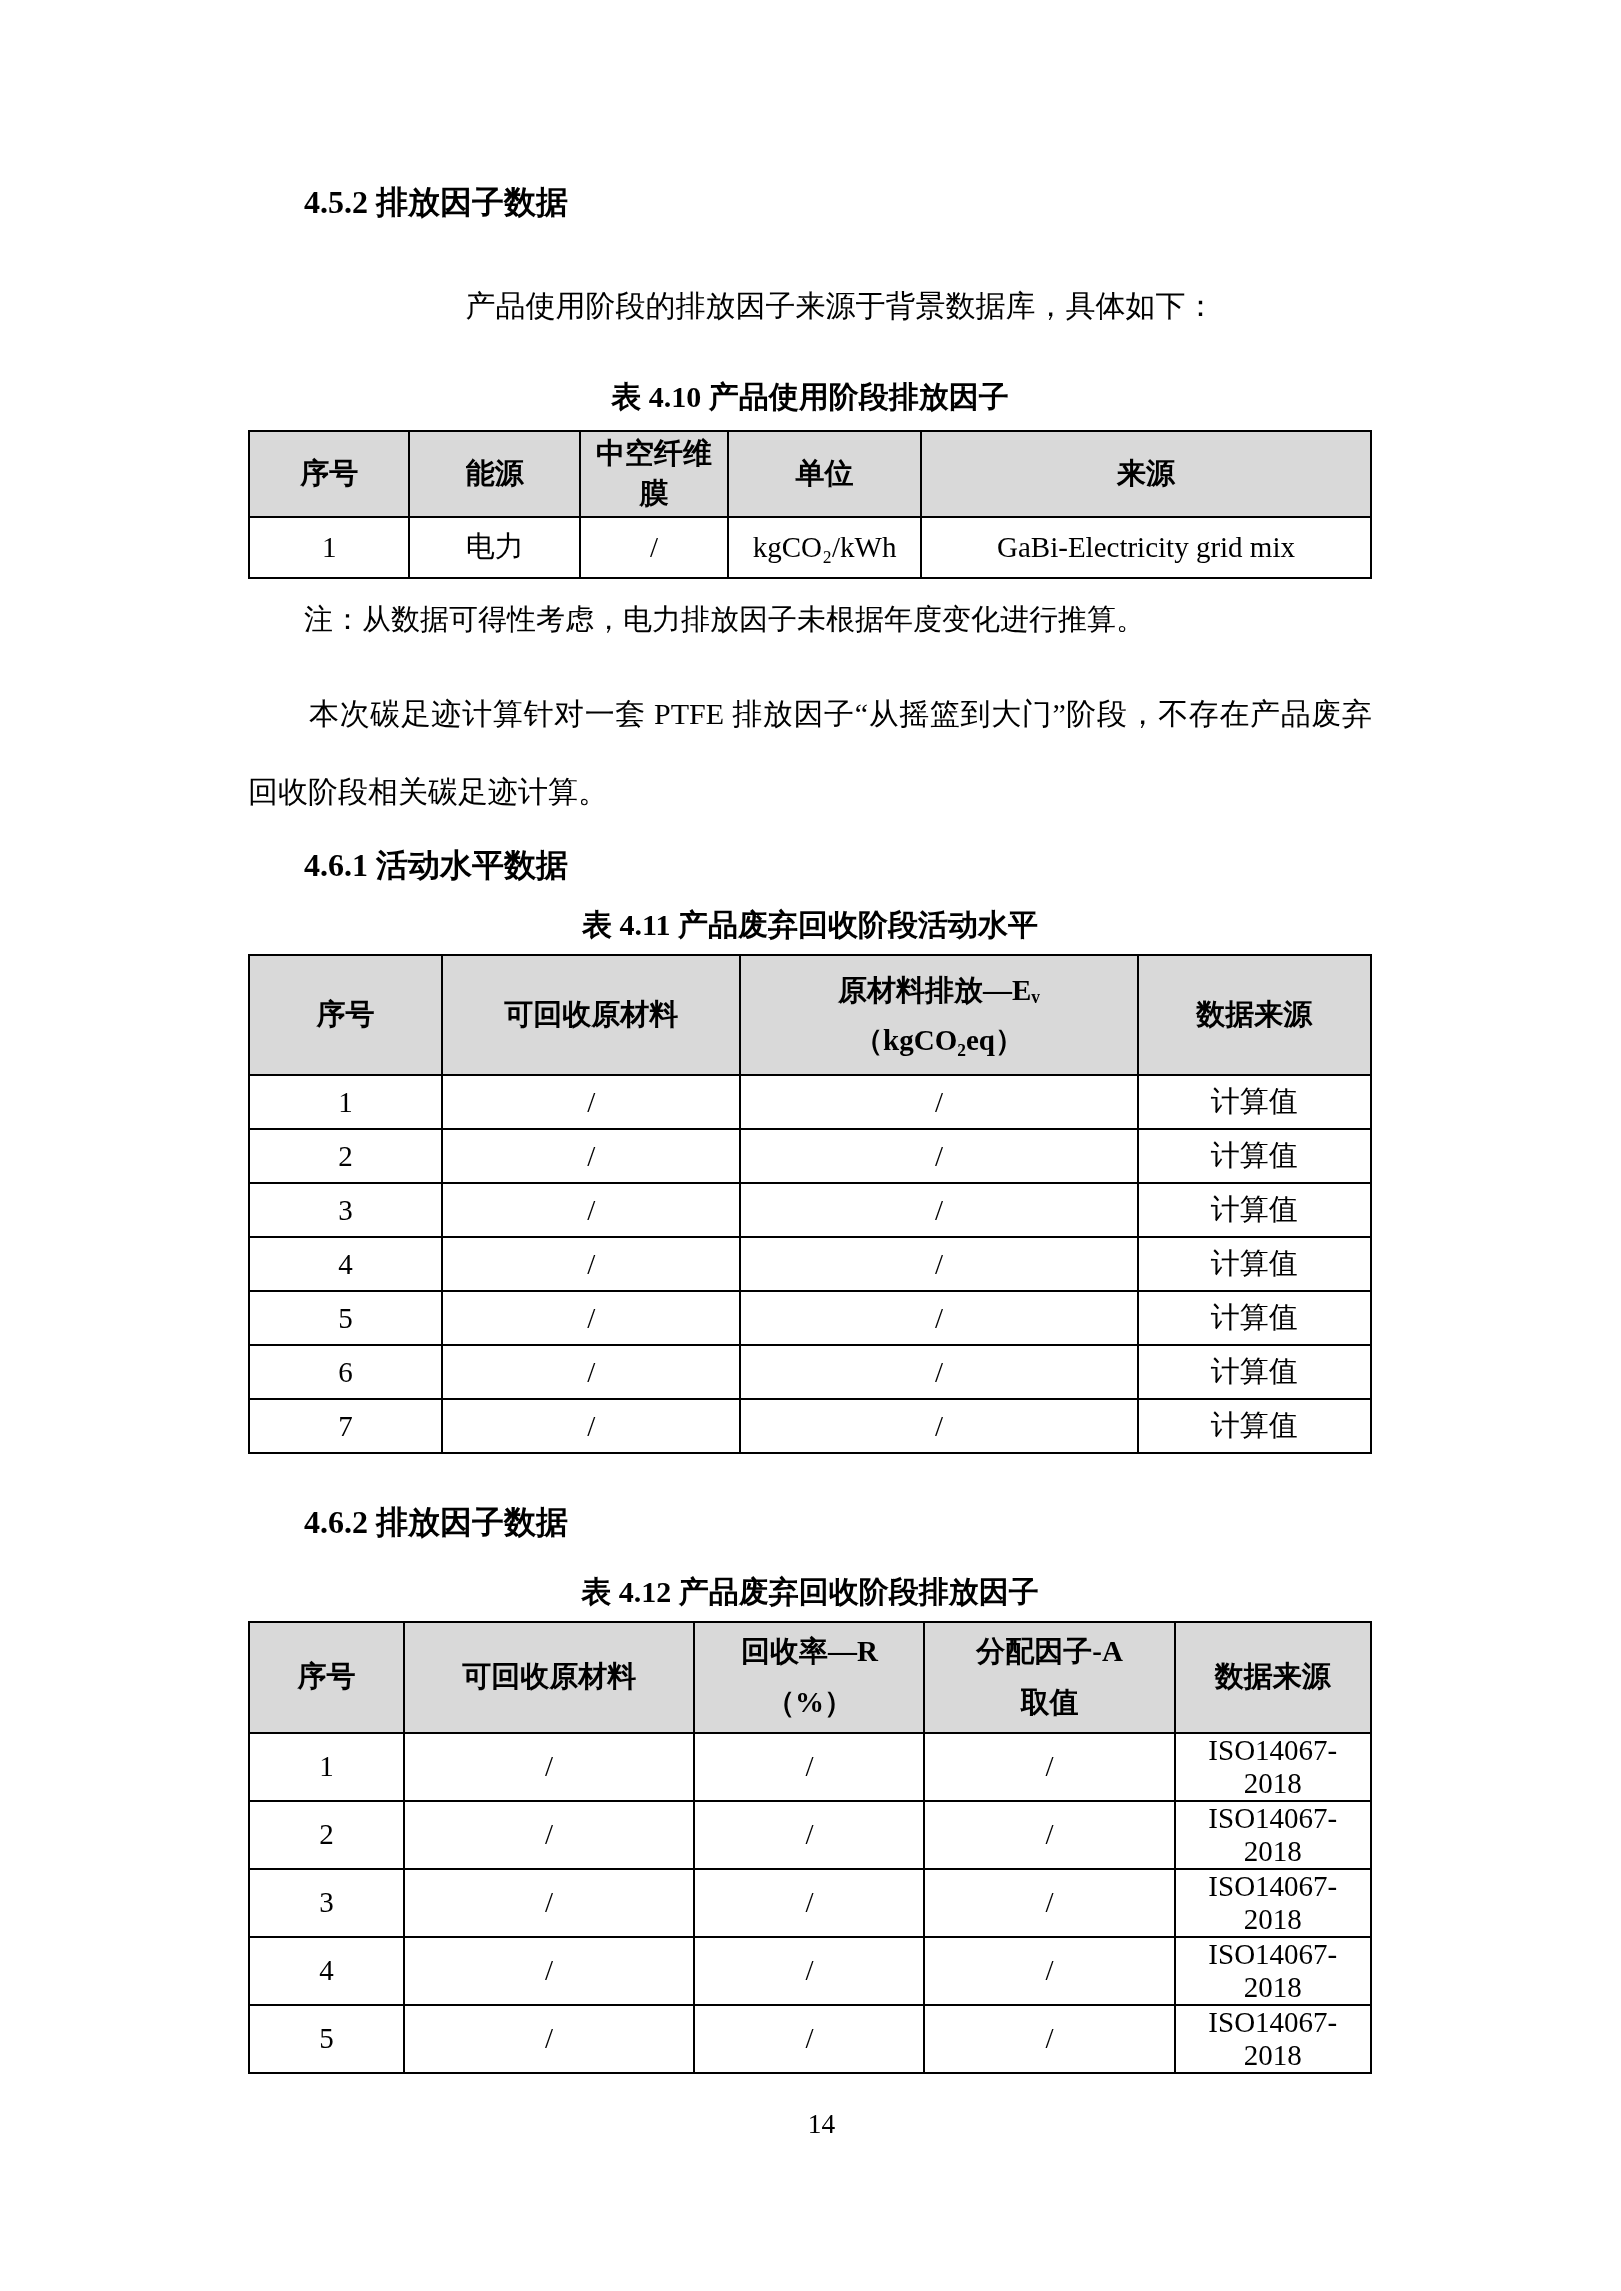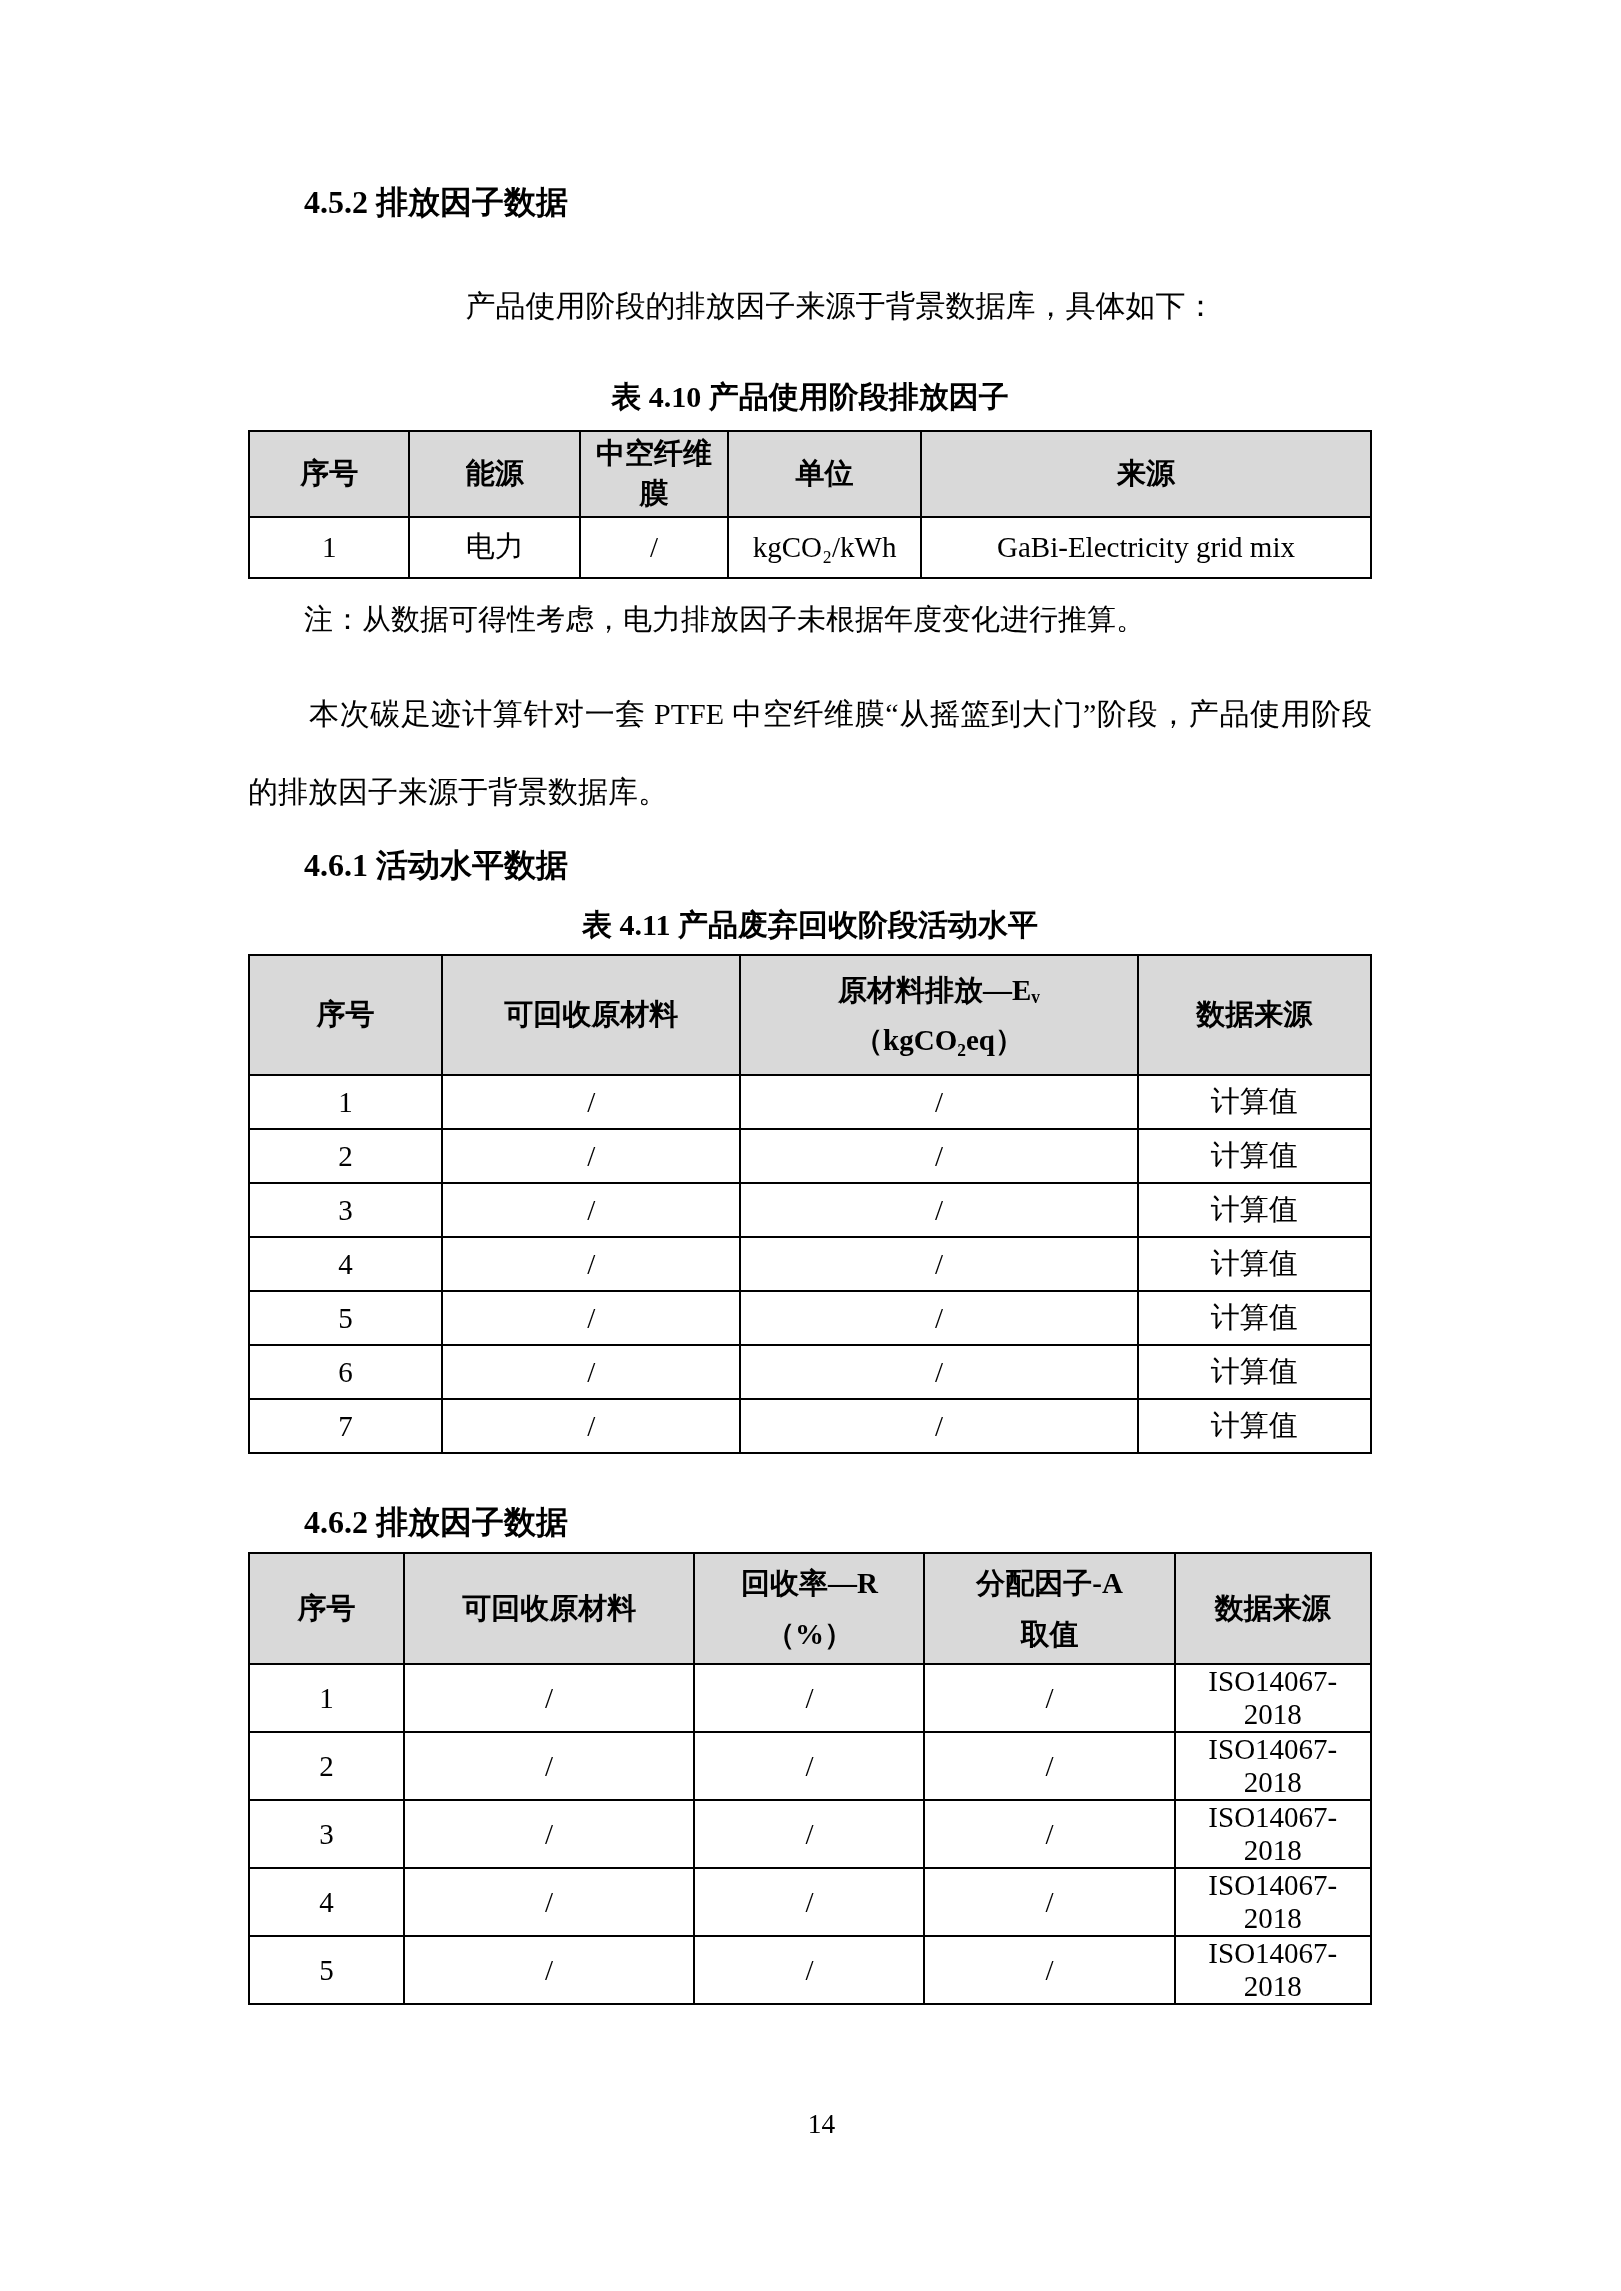--- a/index.html
+++ b/index.html
@@ -127,21 +127,21 @@
           <td>/</td>
           <td>kgCO₂/kWh</td>
           <td>GaBi-Electricity grid mix</td>
         </tr>
       </tbody>
   </table>
 
   <p class="note">注：从数据可得性考虑，电力排放因子未根据年度变化进行推算。</p>
 
 
-  <p class="para-wide mt-p2">本次碳足迹计算针对一套 PTFE 中空纤维膜“从摇篮到大门”阶段，产品使用阶段的排放因子来源于背景数据库。</p>
+  <p class="para-wide mt-p2">本次碳足迹计算针对一套 PTFE 排放因子“从摇篮到大门”阶段，不存在产品废弃回收阶段相关碳足迹计算。</p>
 
   <h3 class="heading mt-h461">4.6.1 活动水平数据</h3>
 
   <p class="caption mt-cap411">表 4.11 产品废弃回收阶段活动水平</p>
 
   <table class="t t411 mt-tbl411">
     <colgroup>
       <col style="width:17.2%">
       <col style="width:26.6%">
       <col style="width:35.4%">
@@ -199,20 +199,21 @@
           <td>7</td>
           <td>/</td>
           <td>/</td>
           <td>计算值</td>
         </tr>
       </tbody>
   </table>
 
   <h3 class="heading mt-h462">4.6.2 排放因子数据</h3>
 
+  <p class="caption mt-cap412">表 4.12 产品废弃回收阶段排放因子</p>
 
   <table class="t t412 mt-tbl412">
     <colgroup>
       <col style="width:13.8%">
       <col style="width:25.9%">
       <col style="width:20.5%">
       <col style="width:22.3%">
       <col style="width:17.5%">
     </colgroup>
     <thead>

